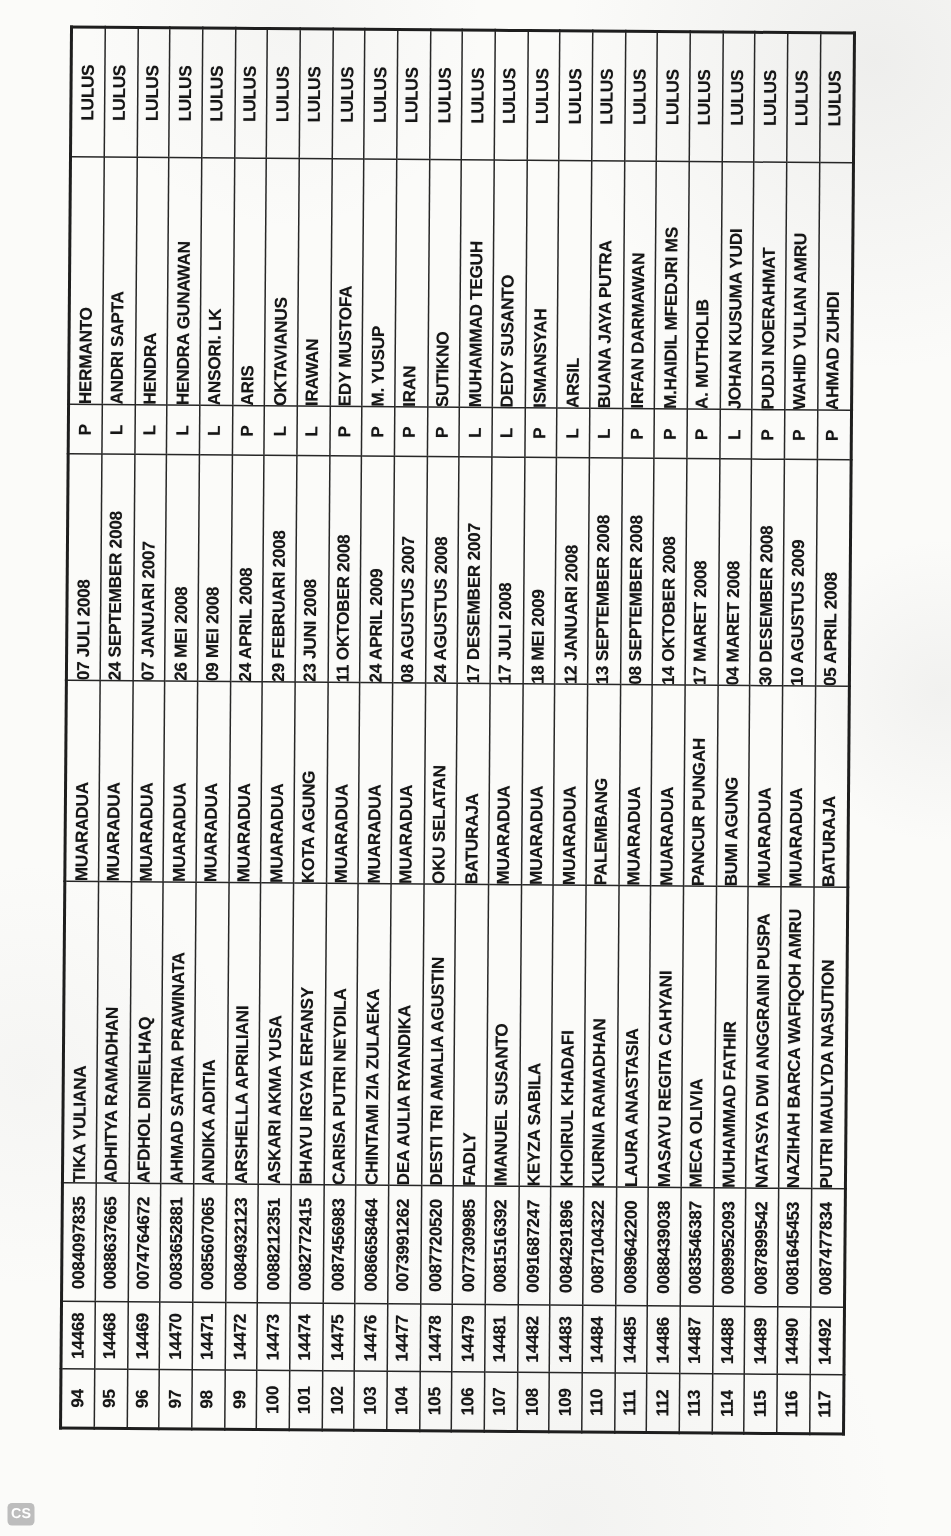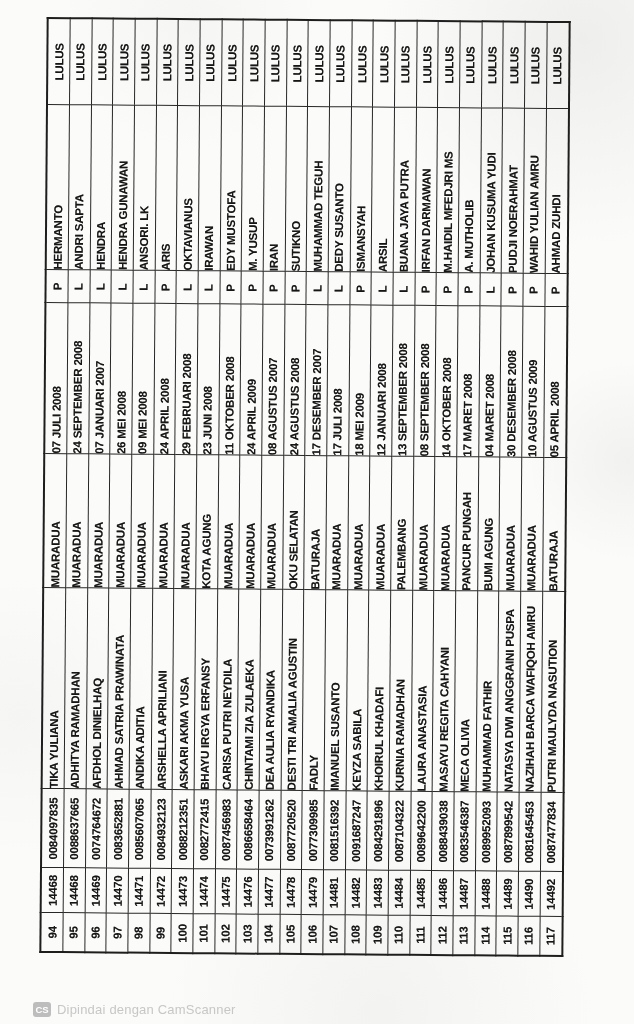--- a/index.html
+++ b/index.html
@@ -54,21 +54,21 @@
   td.col-name,td.col-birthplace,td.col-birthdate,td.col-parent_name{text-align:left;padding-left:5px;}
   
   .footer{
     position:absolute;left:5px;top:1001px;height:16px;
     display:flex;align-items:center;gap:6px;
   }
   .badge{
     width:18px;height:15px;border-radius:3px;
     background:#bdbdbd;color:#ffffff;
     font-size:9.5px;font-weight:700;
-    display:flex;align-items:center;justify-content:center;margin-left:28px;
+    display:flex;align-items:center;justify-content:center;
   }
   .ftext{
     font-size:13px;font-weight:400;color:#c7c7c7;letter-spacing:0.2px;
   }
 </style>
 </head>
 <body>
 
 <div class="page">
   <div class="noise"></div>
@@ -352,15 +352,14 @@
               <td class="col-parent_name">AHMAD ZUHDI</td>
               <td class="col-status">LULUS</td>
             </tr>
           </tbody>
       </table>
     </div>
   </div>
 
   <div class="footer">
     <span class="badge">CS</span>
-    <span class="ftext">Dipindai dengan CamScanner</span>
   </div>
 </div>
 
 </body></html>

